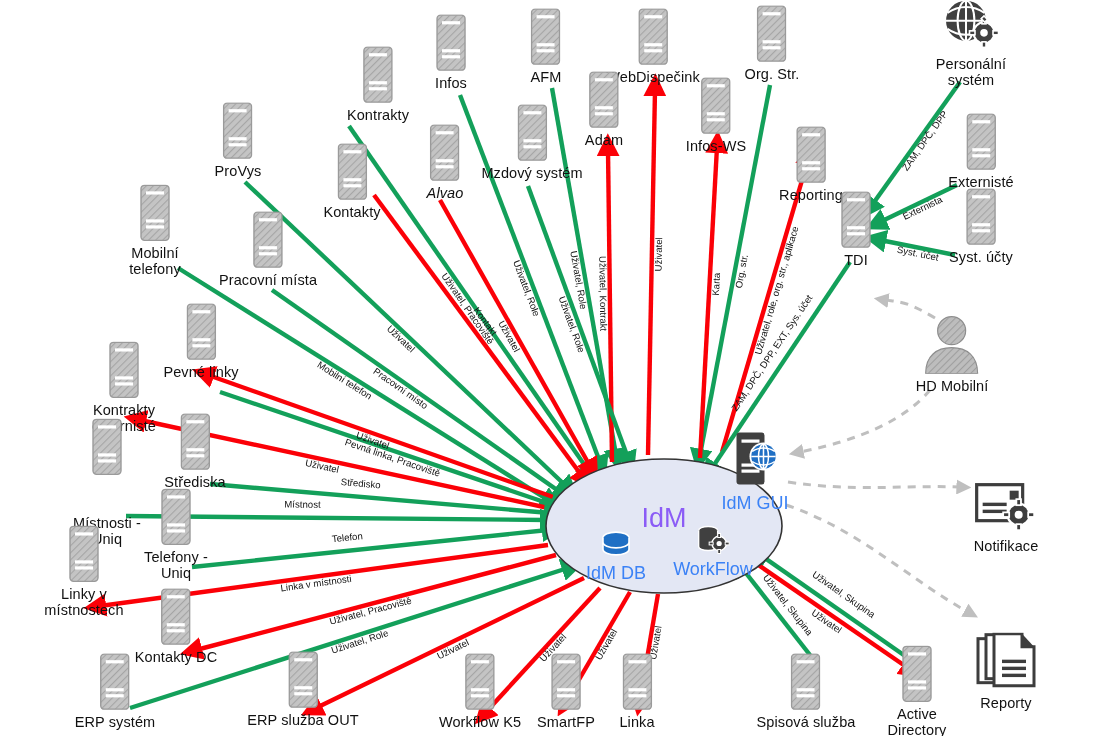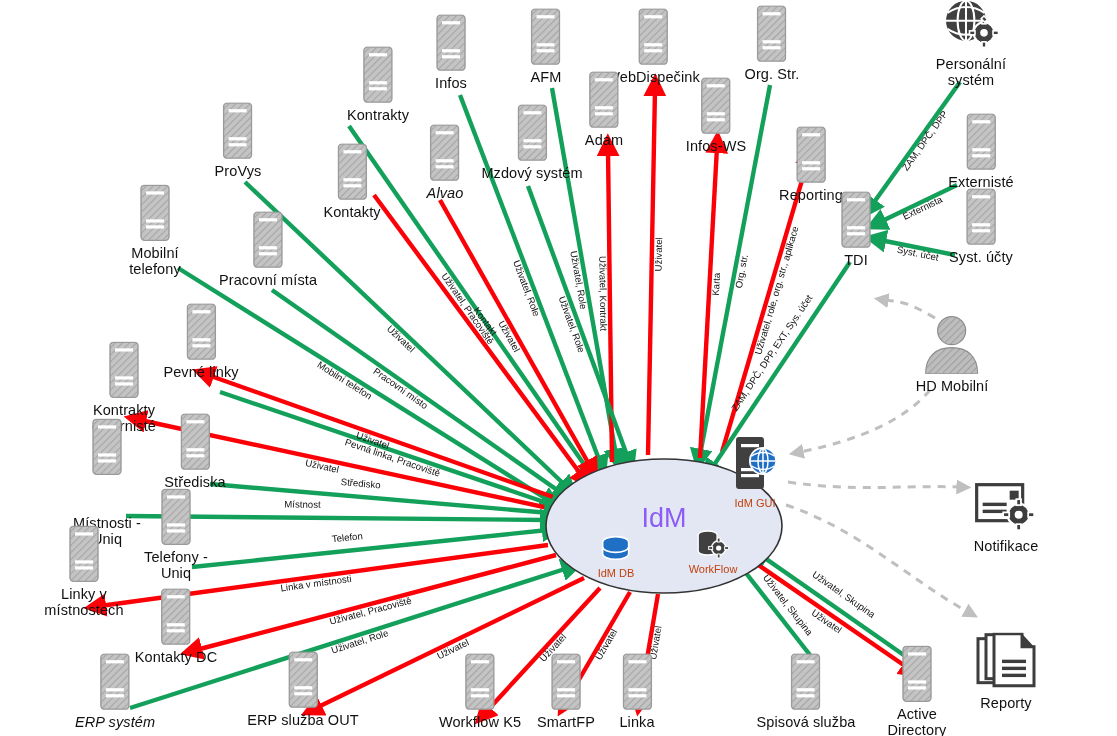--- a/index.html
+++ b/index.html
@@ -7,21 +7,21 @@
   #stage{position:relative;width:1117px;height:736px;background:#fff;overflow:hidden;}
   svg#wires{position:absolute;left:0;top:0;width:1117px;height:736px;}
   .node{position:absolute;transform:translate(-50%,-50%);display:flex;flex-direction:column;
         align-items:center;pointer-events:auto;}
   .node .glyph{display:block;}
   .node .lbl{font-size:14.5px;color:#111;white-space:nowrap;line-height:1.08;text-align:center;
              margin-top:1px;letter-spacing:0.1px;}
   .node .lbl.two{white-space:normal;width:88px;}
   .center-label{position:absolute;transform:translate(-50%,-50%);font-size:27px;color:#8b5cf6;}
   .sub{position:absolute;transform:translate(-50%,-50%);display:flex;flex-direction:column;align-items:center;}
-  .sub .lbl{font-size:11px;color:#c2410c;white-space:nowrap;margin-top:0px;}
+  .sub .lbl{font-size:18px;color:#3b82f6;white-space:nowrap;margin-top:0px;}
 </style>
 </head>
 <body>
 
 <div id="stage">
 
   <svg id="wires" viewBox="0 0 1117 736">
     <defs>
       <pattern id="hatch" width="5" height="5" patternTransform="rotate(45)" patternUnits="userSpaceOnUse">
         <rect width="5" height="5" fill="#bdbdbd"></rect>
@@ -435,21 +435,21 @@
       </div>
       <div class="node" style="left: 176px; top: 627px;">
         <div class="glyph"><svg width="30" height="57" viewBox="0 0 30 57">
     <rect x="1" y="1" width="28" height="55" rx="3.5" fill="url(#hatch2)" stroke="#9a9a9a" stroke-width="1.4"></rect>
     <rect x="6" y="7" width="18" height="3.2" fill="#fff"></rect>
     <rect x="6" y="35" width="18" height="3.2" fill="#fff"></rect>
     <rect x="6" y="41" width="18" height="3.2" fill="#fff"></rect>
   </svg></div>
         <div class="lbl">Kontakty DC</div>
       </div>
-      <div class="node" style="left: 115px; top: 692px; font-style: italic;">
+      <div class="node" style="left: 115px; top: 692px;">
         <div class="glyph"><svg width="30" height="57" viewBox="0 0 30 57">
     <rect x="1" y="1" width="28" height="55" rx="3.5" fill="url(#hatch2)" stroke="#9a9a9a" stroke-width="1.4"></rect>
     <rect x="6" y="7" width="18" height="3.2" fill="#fff"></rect>
     <rect x="6" y="35" width="18" height="3.2" fill="#fff"></rect>
     <rect x="6" y="41" width="18" height="3.2" fill="#fff"></rect>
   </svg></div>
         <div class="lbl">ERP systém</div>
       </div>
       <div class="node" style="left: 303px; top: 690px;">
         <div class="glyph"><svg width="30" height="57" viewBox="0 0 30 57">

